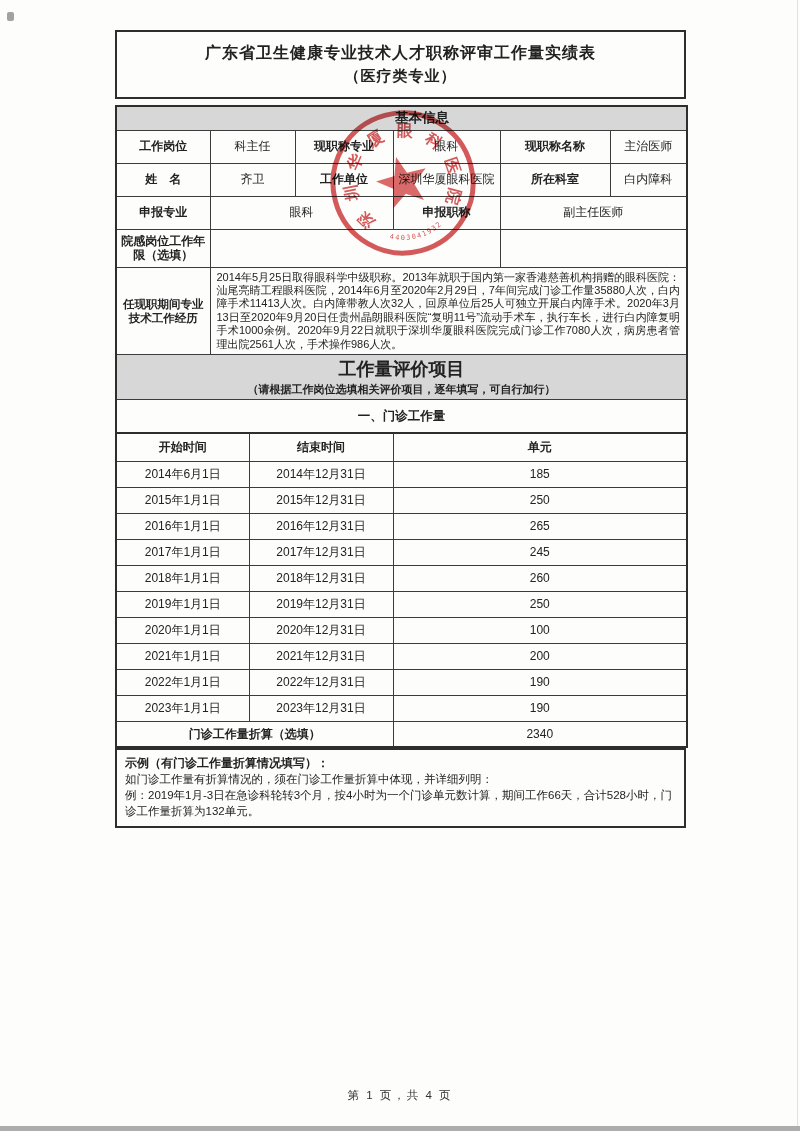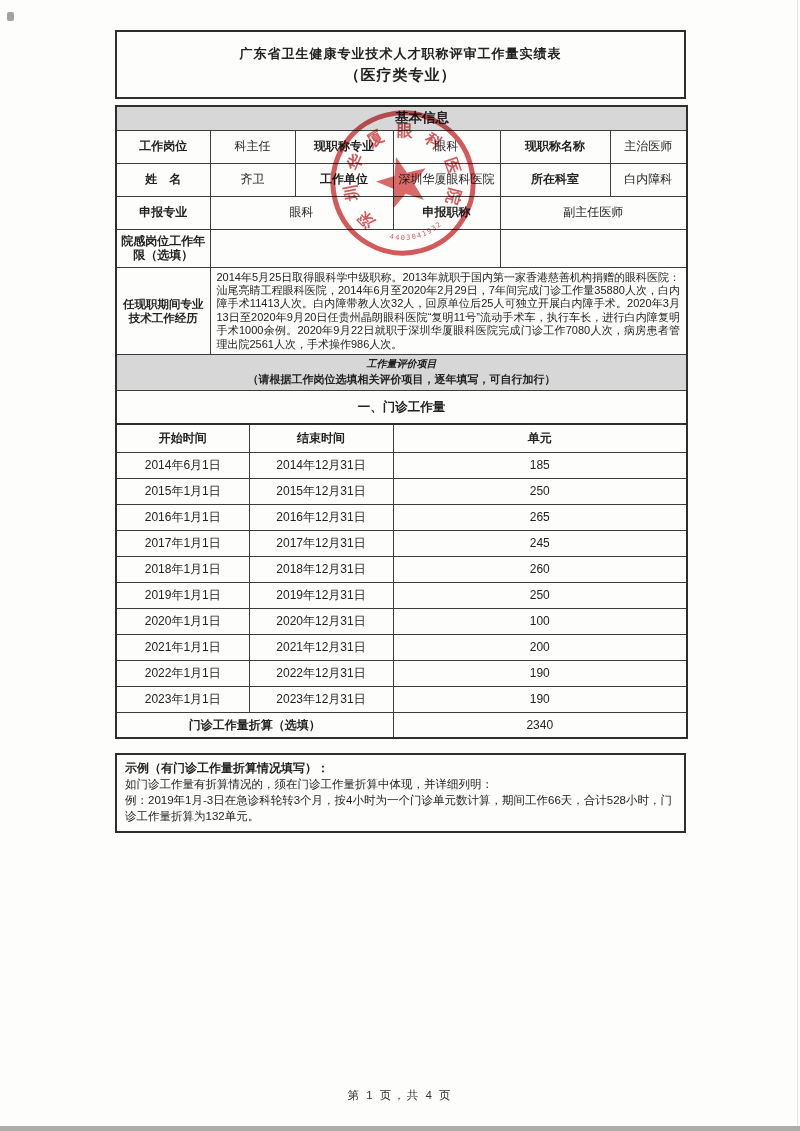--- a/index.html
+++ b/index.html
@@ -13,44 +13,44 @@
   .scan-bottom{position:absolute;left:0;bottom:0;width:100%;height:5px;background:#adadad;}
   .scan-right{position:absolute;right:2px;top:0;width:1px;height:100%;background:#e2e2e2;}
 
   .sheet{position:absolute;left:115px;top:30px;width:571px;}
 
   .title-box{
     border:2px solid #2e2e2e;box-sizing:border-box;height:69px;
     display:flex;flex-direction:column;align-items:center;justify-content:center;gap:3px;
     background:#fdfdfc;
   }
-  .title-main{font-size:13px;font-weight:bold;letter-spacing:1px;}
+  .title-main{font-size:16px;font-weight:bold;letter-spacing:1px;}
   .title-sub{font-size:15px;font-weight:bold;letter-spacing:1px;}
 
   table{border-collapse:collapse;width:571px;table-layout:fixed;background:#fdfdfc;}
   td{border:1px solid #3c3c3c;font-size:12px;text-align:center;vertical-align:middle;padding:1px 3px;box-sizing:border-box;word-break:break-all;}
   table.outer{border:2px solid #2e2e2e;}
   .lbl{font-weight:bold;}
   .grayhead{background:#d7d7d7;font-weight:bold;font-size:13.5px;height:24px;padding-left:44px;}
   .exp-text{text-align:justify;font-size:11px;line-height:13.4px;padding:3px 6px;}
   .row-h{height:33px;}
   .row-h2{height:38px;font-size:11.5px;line-height:14px;}
 
   #tableA{margin-top:6px;}
   #tableB{margin-top:-2px;}
   #tableB td{height:26px;}
   #tableB tr.hdr td{height:28px;font-weight:bold;}
 
   .sechead-cell{background:#d7d7d7;height:36px;padding:2px;}
-  .sechead-title{font-size:10px;font-weight:bold;font-style:italic;}
+  .sechead-title{font-size:18px;font-weight:bold;}
   .sechead-note{font-size:11px;font-weight:bold;margin-top:1px;}
   .subsect-cell{height:34px;font-weight:bold;font-size:12.5px;background:#fdfdfc;}
 
   .example-box{
-    border:2px solid #2e2e2e;box-sizing:border-box;margin-top:14px;
+    border:2px solid #2e2e2e;box-sizing:border-box;margin-top:0;
     padding:5px 8px 7px 8px;font-size:11.5px;line-height:16px;text-align:left;
   }
   .example-title{font-weight:bold;font-size:12px;}
 
   .footer{
     position:absolute;left:0;top:1088px;width:800px;text-align:center;
     font-size:11.5px;color:#333;letter-spacing:2px;
   }
 
   .stamp{

